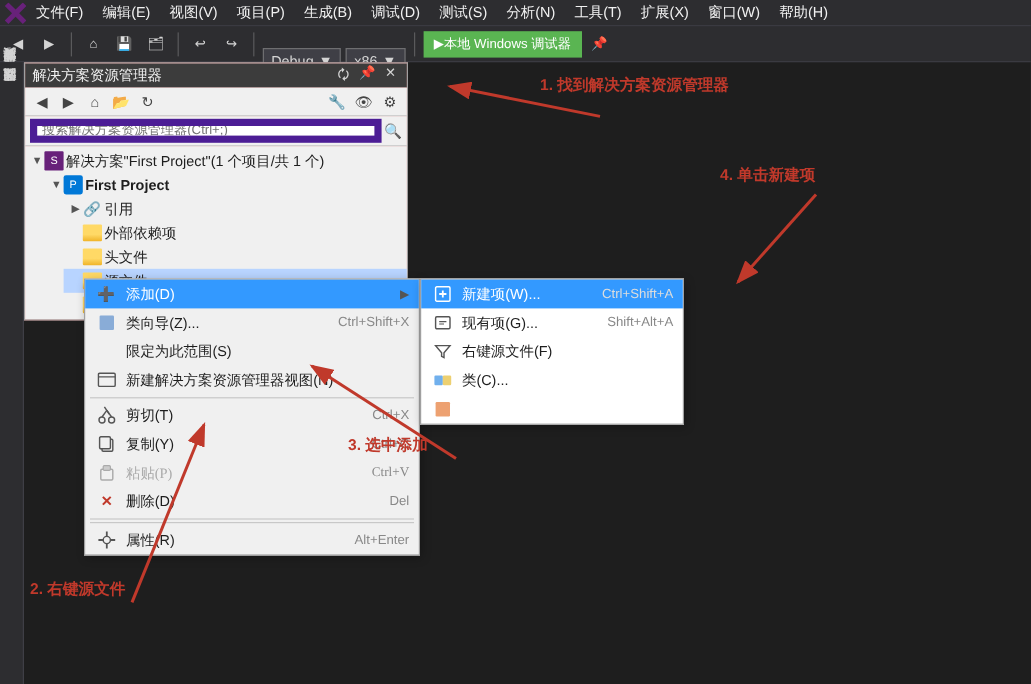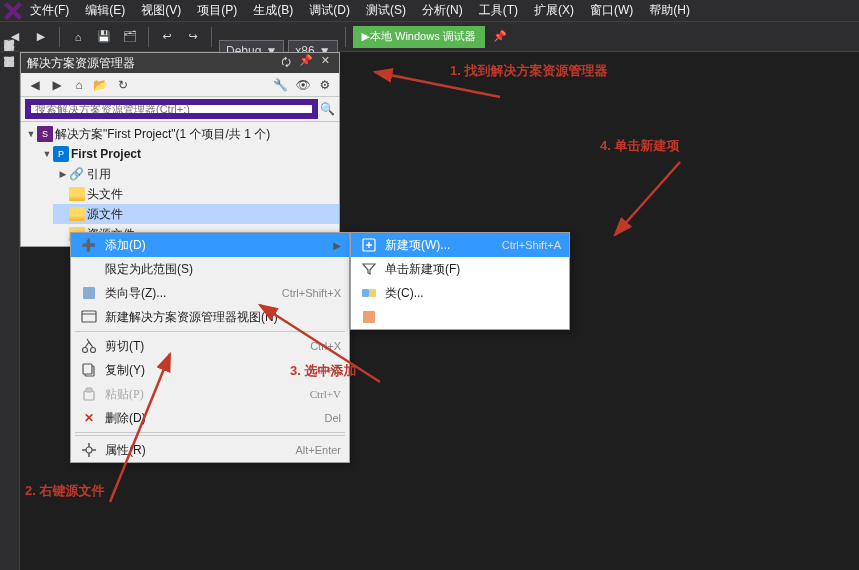--- a/index.html
+++ b/index.html
@@ -439,20 +439,25 @@
           <span class="proj-icon">P</span>
           <span style="font-weight:bold;">First Project</span>
         </div>
 
         <div class="se-tree-item se-indent-2">
           <span class="tree-expand">▶</span>
           <span class="ref-icon">🔗</span>
           <span>引用</span>
         </div>
 
+        <div class="se-tree-item se-indent-2">
+          <span class="tree-expand"> </span>
+          <span class="folder-icon"></span>
+          <span>外部依赖项</span>
+        </div>
 
         <div class="se-tree-item se-indent-2">
           <span class="tree-expand"> </span>
           <span class="folder-icon"></span>
           <span>头文件</span>
         </div>
 
         <div class="se-tree-item se-indent-2 highlighted">
           <span class="tree-expand"> </span>
           <span class="folder-icon"></span>
@@ -469,32 +474,32 @@
 
     <div class="context-menu">
 
       <div class="ctx-item highlighted">
         <span class="ctx-item-icon">➕</span>
         <span class="ctx-item-label">添加(D)</span>
         <span class="ctx-item-arrow">▶</span>
       </div>
 
       <div class="ctx-item">
+        <span class="ctx-item-icon">
+          <svg width="16" height="16" viewBox="0 0 16 16">
+              <rect x="2" y="2" width="12" height="12" rx="1" fill="#5c8fcc" opacity="0.7"></rect>
+            </svg>
+        </span>
+        <span class="ctx-item-label">类向导(Z)...</span>
+        <span class="ctx-item-shortcut">Ctrl+Shift+X</span>
+      </div>
+
+      <div class="ctx-item">
         <span class="ctx-item-icon"></span>
         <span class="ctx-item-label">限定为此范围(S)</span>
-      </div>
-
-      <div class="ctx-item">
-        <span class="ctx-item-icon">
-          <svg width="16" height="16" viewBox="0 0 16 16">
-              <rect x="2" y="2" width="12" height="12" rx="1" fill="#5c8fcc" opacity="0.7"></rect>
-            </svg>
-        </span>
-        <span class="ctx-item-label">类向导(Z)...</span>
-        <span class="ctx-item-shortcut">Ctrl+Shift+X</span>
       </div>
 
       <div class="ctx-item">
         <span class="ctx-item-icon">
           <svg width="16" height="16" viewBox="0 0 16 16">
               <rect x="1" y="2" width="14" height="11" rx="1" fill="none" stroke="#555" stroke-width="1.2"></rect>
               <line x1="1" y1="5" x2="15" y2="5" stroke="#555" stroke-width="1"></line>
             </svg>
         </span>
         <span class="ctx-item-label">新建解决方案资源管理器视图(N)</span>
@@ -568,28 +573,39 @@
           <svg width="16" height="16" viewBox="0 0 16 16">
             <rect x="2" y="2" width="12" height="12" rx="1" fill="none" stroke="white" stroke-width="1.2"></rect>
             <line x1="8" y1="5" x2="8" y2="11" stroke="white" stroke-width="1.5"></line>
             <line x1="5" y1="8" x2="11" y2="8" stroke="white" stroke-width="1.5"></line>
           </svg>
         </span>
         <span class="ctx-item-label">新建项(W)...</span>
         <span class="ctx-item-shortcut" style="color:#ddd;">Ctrl+Shift+A</span>
       </div>
 
+      <div class="ctx-item">
+        <span class="ctx-item-icon">
+          <svg width="16" height="16" viewBox="0 0 16 16">
+            <rect x="2" y="3" width="12" height="10" rx="1" fill="none" stroke="#555" stroke-width="1.2"></rect>
+            <line x1="5" y1="7" x2="11" y2="7" stroke="#555" stroke-width="1"></line>
+            <line x1="5" y1="9" x2="9" y2="9" stroke="#555" stroke-width="1"></line>
+          </svg>
+        </span>
+        <span class="ctx-item-label">现有项(G)...</span>
+        <span class="ctx-item-shortcut">Shift+Alt+A</span>
+      </div>
 
       <div class="ctx-item">
         <span class="ctx-item-icon">
           <svg width="16" height="16" viewBox="0 0 16 16">
             <path d="M2 3 h12 l-5 6 v4 l-2-1 v-3 Z" fill="none" stroke="#555" stroke-width="1.2"></path>
           </svg>
         </span>
-        <span class="ctx-item-label">单击新建项(F)</span>
+        <span class="ctx-item-label">右键源文件(F)</span>
       </div>
 
       <div class="ctx-item">
         <span class="ctx-item-icon">
           <svg width="16" height="16" viewBox="0 0 16 16">
             <rect x="1" y="4" width="7" height="8" rx="1" fill="#4e9ce8" opacity="0.8"></rect>
             <rect x="8" y="4" width="7" height="8" rx="1" fill="#e8c44e" opacity="0.8"></rect>
           </svg>
         </span>
         <span class="ctx-item-label">类(C)...</span>

